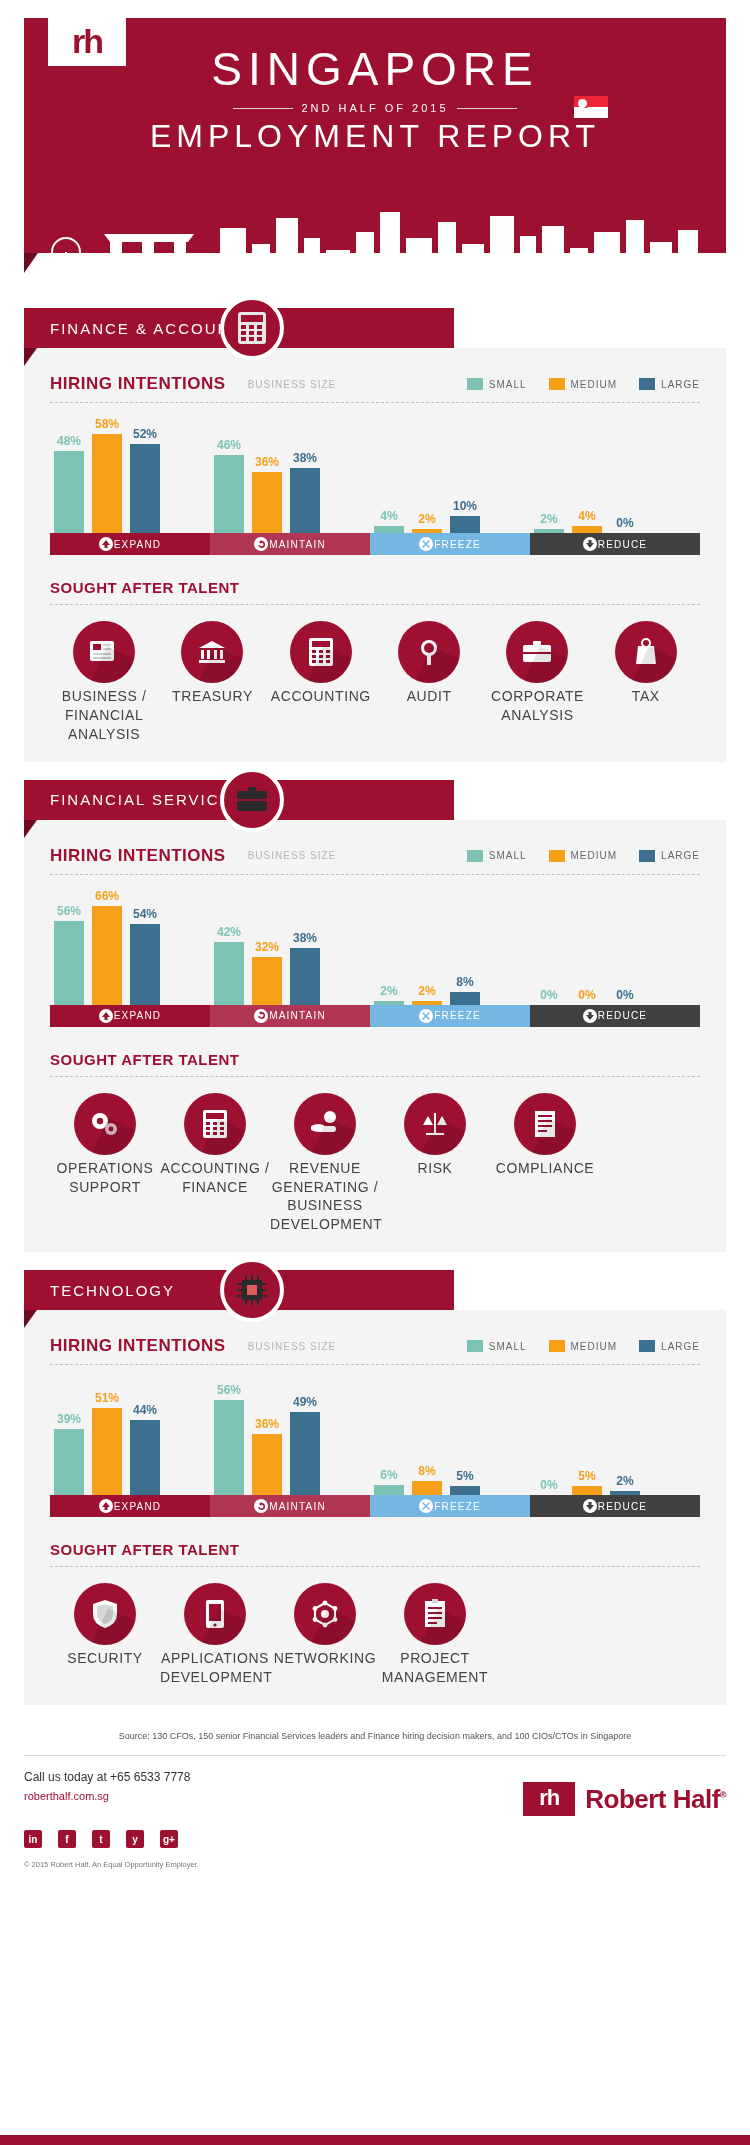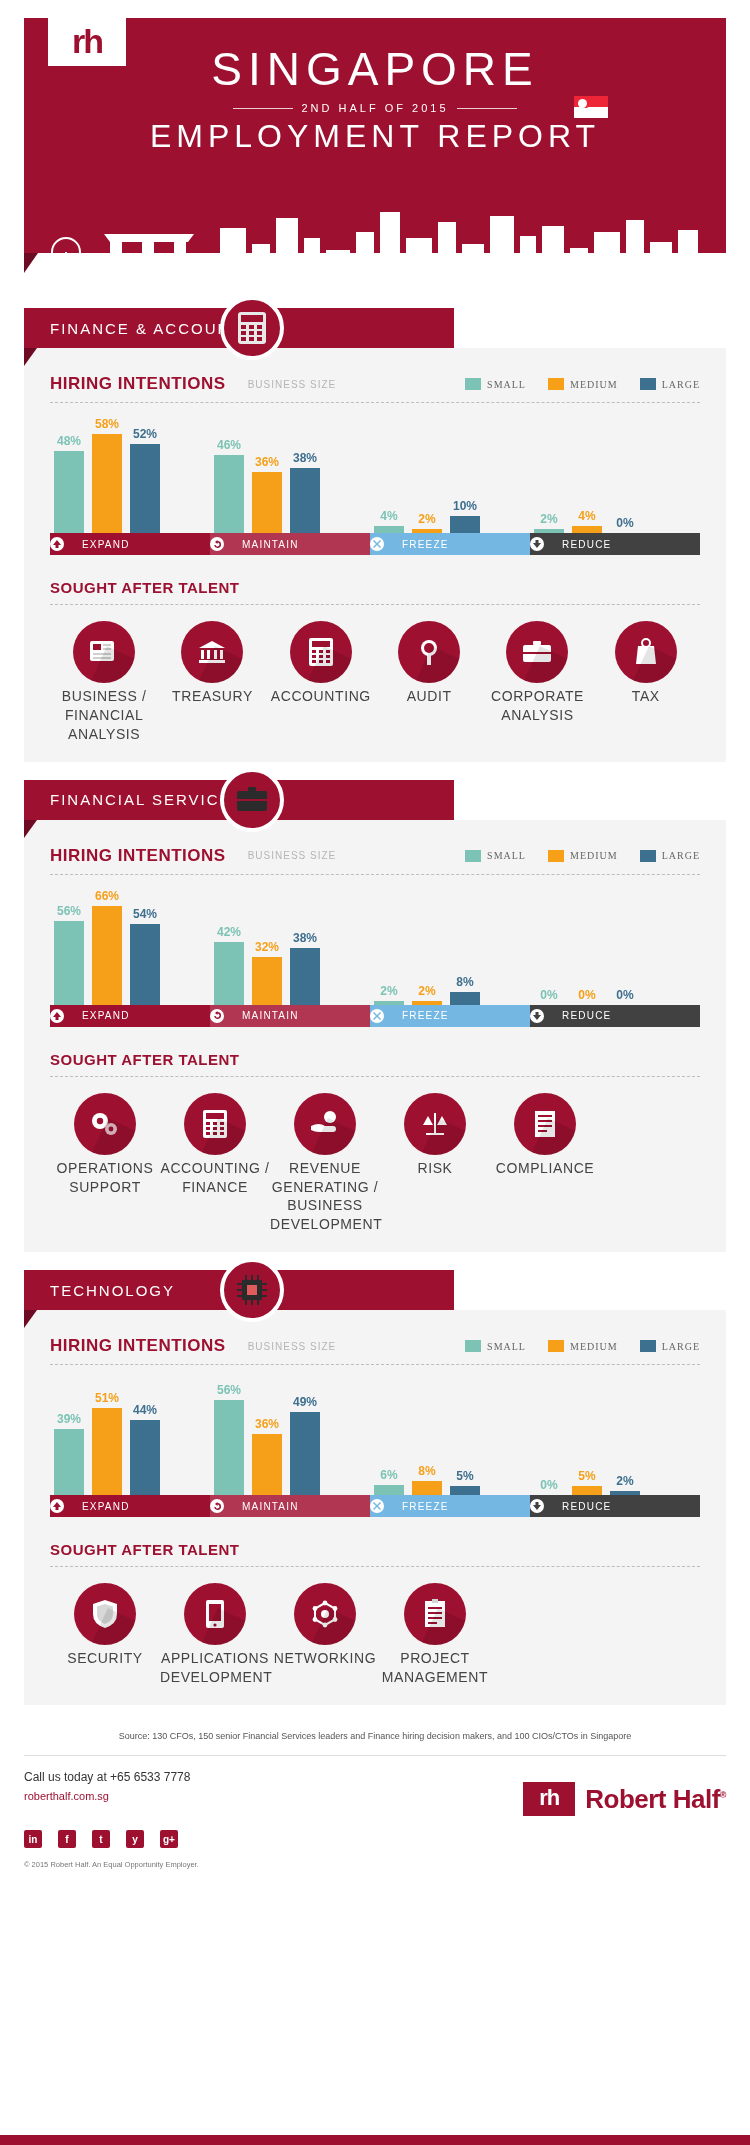--- a/index.html
+++ b/index.html
@@ -43,37 +43,37 @@
                   border-bottom:18px solid transparent; }
   .banner-circle { position:absolute; left:196px; top:-12px; width:64px; height:64px; border-radius:50%;
                    background:#9d1030; border:4px solid #ffffff; display:flex; align-items:center;
                    justify-content:center; }
   .panel { background:#f4f4f4; padding:26px 26px 18px 26px; }
 
   
   .hi-head { display:flex; align-items:center; border-bottom:1px dashed #bdbdbd; padding-bottom:8px;text-align:right; }
   .hi-title { color:#9d1030; font-size:17px; font-weight:bold; letter-spacing:.5px; }
   .biz-size { color:#b5b5b5; font-size:10px; letter-spacing:1px; margin-left:22px; }
-  .legend { margin-left:auto; display:flex; gap:22px; align-items:center;font-family:Liberation Serif, serif; }
+  .legend { margin-left:auto; display:flex; gap:22px; align-items:center; }
   .legend .li { display:flex; align-items:center; gap:6px; font-size:10px; color:#666; letter-spacing:1px; }
   .legend .sw { width:16px; height:12px; display:inline-block; }
 
   .chart { position:relative; height:120px; margin-top:10px; }
   .groups { position:absolute; left:0; right:0; bottom:0; height:120px; display:flex; }
   .group { position:relative; height:120px; }
   .bars { position:absolute; bottom:0; left:0; display:flex; align-items:flex-end; gap:8px; height:120px; }
   .barwrap { width:30px; display:flex; flex-direction:column; justify-content:flex-end; align-items:center; height:120px; }
   .barval { font-size:12px; font-weight:bold; margin-bottom:3px; }
   .bar { width:30px; }
   .c-small { background:#7cc3b5; } .v-small { color:#7cc3b5; }
   .c-med { background:#f6a01a; } .v-med { color:#f6a01a; }
   .c-large { background:#3d6f8e; } .v-large { color:#3d6f8e; }
 
   .axis { display:flex; height:22px; margin-top:0; }
-  .axis .seg { display:flex; align-items:center; gap:18px; color:#fff;
+  .axis .seg { display:flex; align-items:center; justify-content:center; gap:1px; color:#fff;
                font-size:10px; letter-spacing:1.2px; position:relative; }
   .seg-expand { background:#9d1030; }
   .seg-maintain { background:#b03651; }
   .seg-freeze { background:#74b7e2; }
   .seg-reduce { background:#414141; }
   .seg .ic { width:14px; height:14px; border-radius:50%; background:#fff; display:flex;
              align-items:center; justify-content:center; }
   .seg-expand .ic svg, .seg-maintain .ic svg { fill:#9d1030; }
   .seg-freeze .ic svg { fill:#74b7e2; }
   .seg-reduce .ic svg { fill:#414141; }

